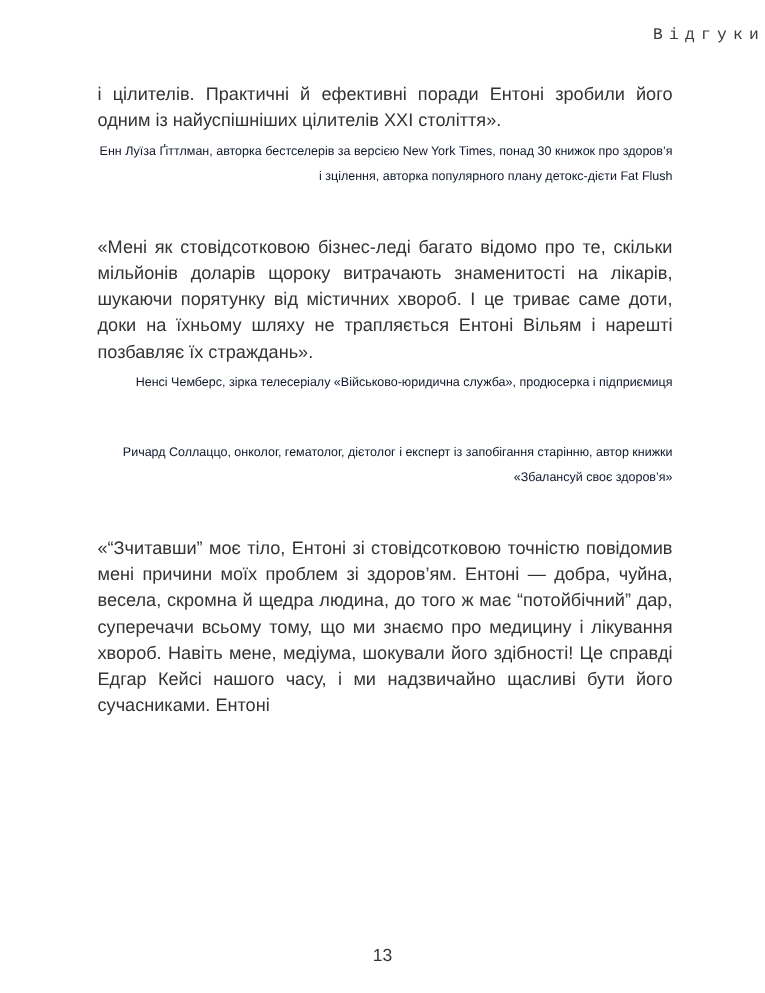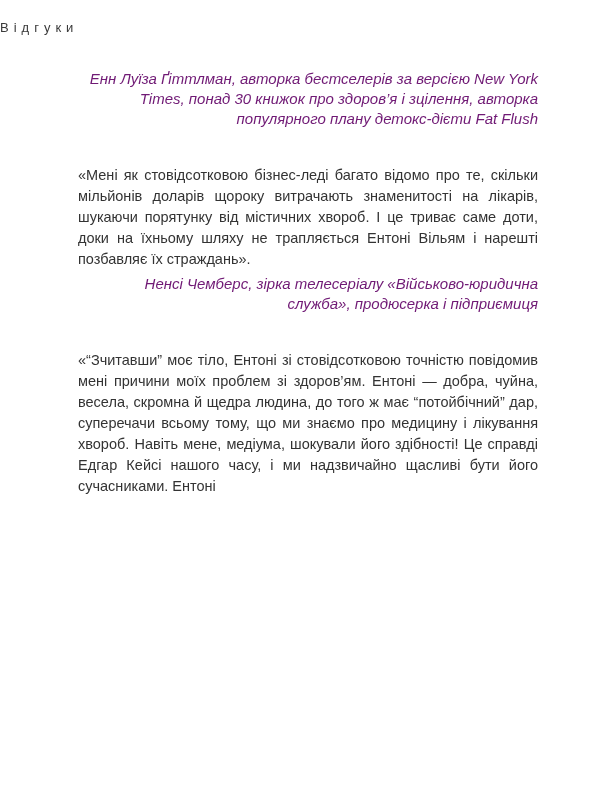--- a/index.html
+++ b/index.html
@@ -15,47 +15,47 @@
     font-family: "Liberation Sans", sans-serif;
     color: #333333;
     overflow: hidden;
     box-sizing: border-box;
   }
   .running-head {
     position: absolute;
     top: 20px;
     left: 0;
     width: 100%;
-    text-align: left;
+    text-align: right;
     font-size: 13px;
     letter-spacing: 5px;
     color: #3a3a3a;
+    font-family: Liberation Mono, monospace;
   }
   .content {
     position: absolute;
     top: 66px;
     left: 78px;
     width: 460px;
   }
   p {
     margin: 0;
   }
   .review {
     font-size: 14.5px;
     line-height: 21px;
     text-align: justify;
     color: #333333;
     margin-bottom: 4px;
   }
   .attribution {
-    font-size: 15px;
-    font-style: italic;
+    font-size: 10px;
     line-height: 20px;
     text-align: right;
-    color: #701a75;
+    color: #0f172a;
     margin-top: 3px;
     margin-bottom: 36px;
   }
   .page-number {
     position: absolute;
     bottom: 22px;
     left: 0;
     width: 100%;
     text-align: center;
     font-size: 14px;
@@ -64,25 +64,28 @@
 </style>
 </head>
 <body>
 
 <div class="page">
 
   <div class="running-head">Відгуки</div>
 
   <div class="content">
 
+    <p class="review">і цілителів. Практичні й ефективні поради Ентоні зробили його одним із найуспішніших цілителів ХХІ століття».</p>
     <p class="attribution">Енн Луїза Ґіттлман, авторка бестселерів за версією New York Times, понад 30 книжок про здоров’я і зцілення, авторка популярного плану детокс-дієти Fat Flush</p>
 
     <p class="review">«Мені як стовідсотковою бізнес-леді багато відомо про те, скільки мільйонів доларів щороку витрачають знаменитості на лікарів, шукаючи порятунку від містичних хвороб. І це триває саме доти, доки на їхньому шляху не трапляється Ентоні Вільям і нарешті позбавляє їх страждань».</p>
     <p class="attribution">Ненсі Чемберс, зірка телесеріалу «Військово-юридична служба», продюсерка і підприємиця</p>
 
+    <p class="attribution">Ричард Соллаццо, онколог, гематолог, дієтолог і експерт із запобігання старінню, автор книжки «Збалансуй своє здоров’я»</p>
 
 
     <p class="review">«“Зчитавши” моє тіло, Ентоні зі стовідсотковою точністю повідомив мені причини моїх проблем зі здоров’ям. Ентоні — добра, чуйна, весела, скромна й щедра людина, до того ж має “потойбічний” дар, суперечачи всьому тому, що ми знаємо про медицину і лікування хвороб. Навіть мене, медіума, шокували його здібності! Це справді Едгар Кейсі нашого часу, і ми надзвичайно щасливі бути його сучасниками. Ентоні</p>
 
   </div>
 
+  <div class="page-number">13</div>
 
 </div>
 
 </body></html>

